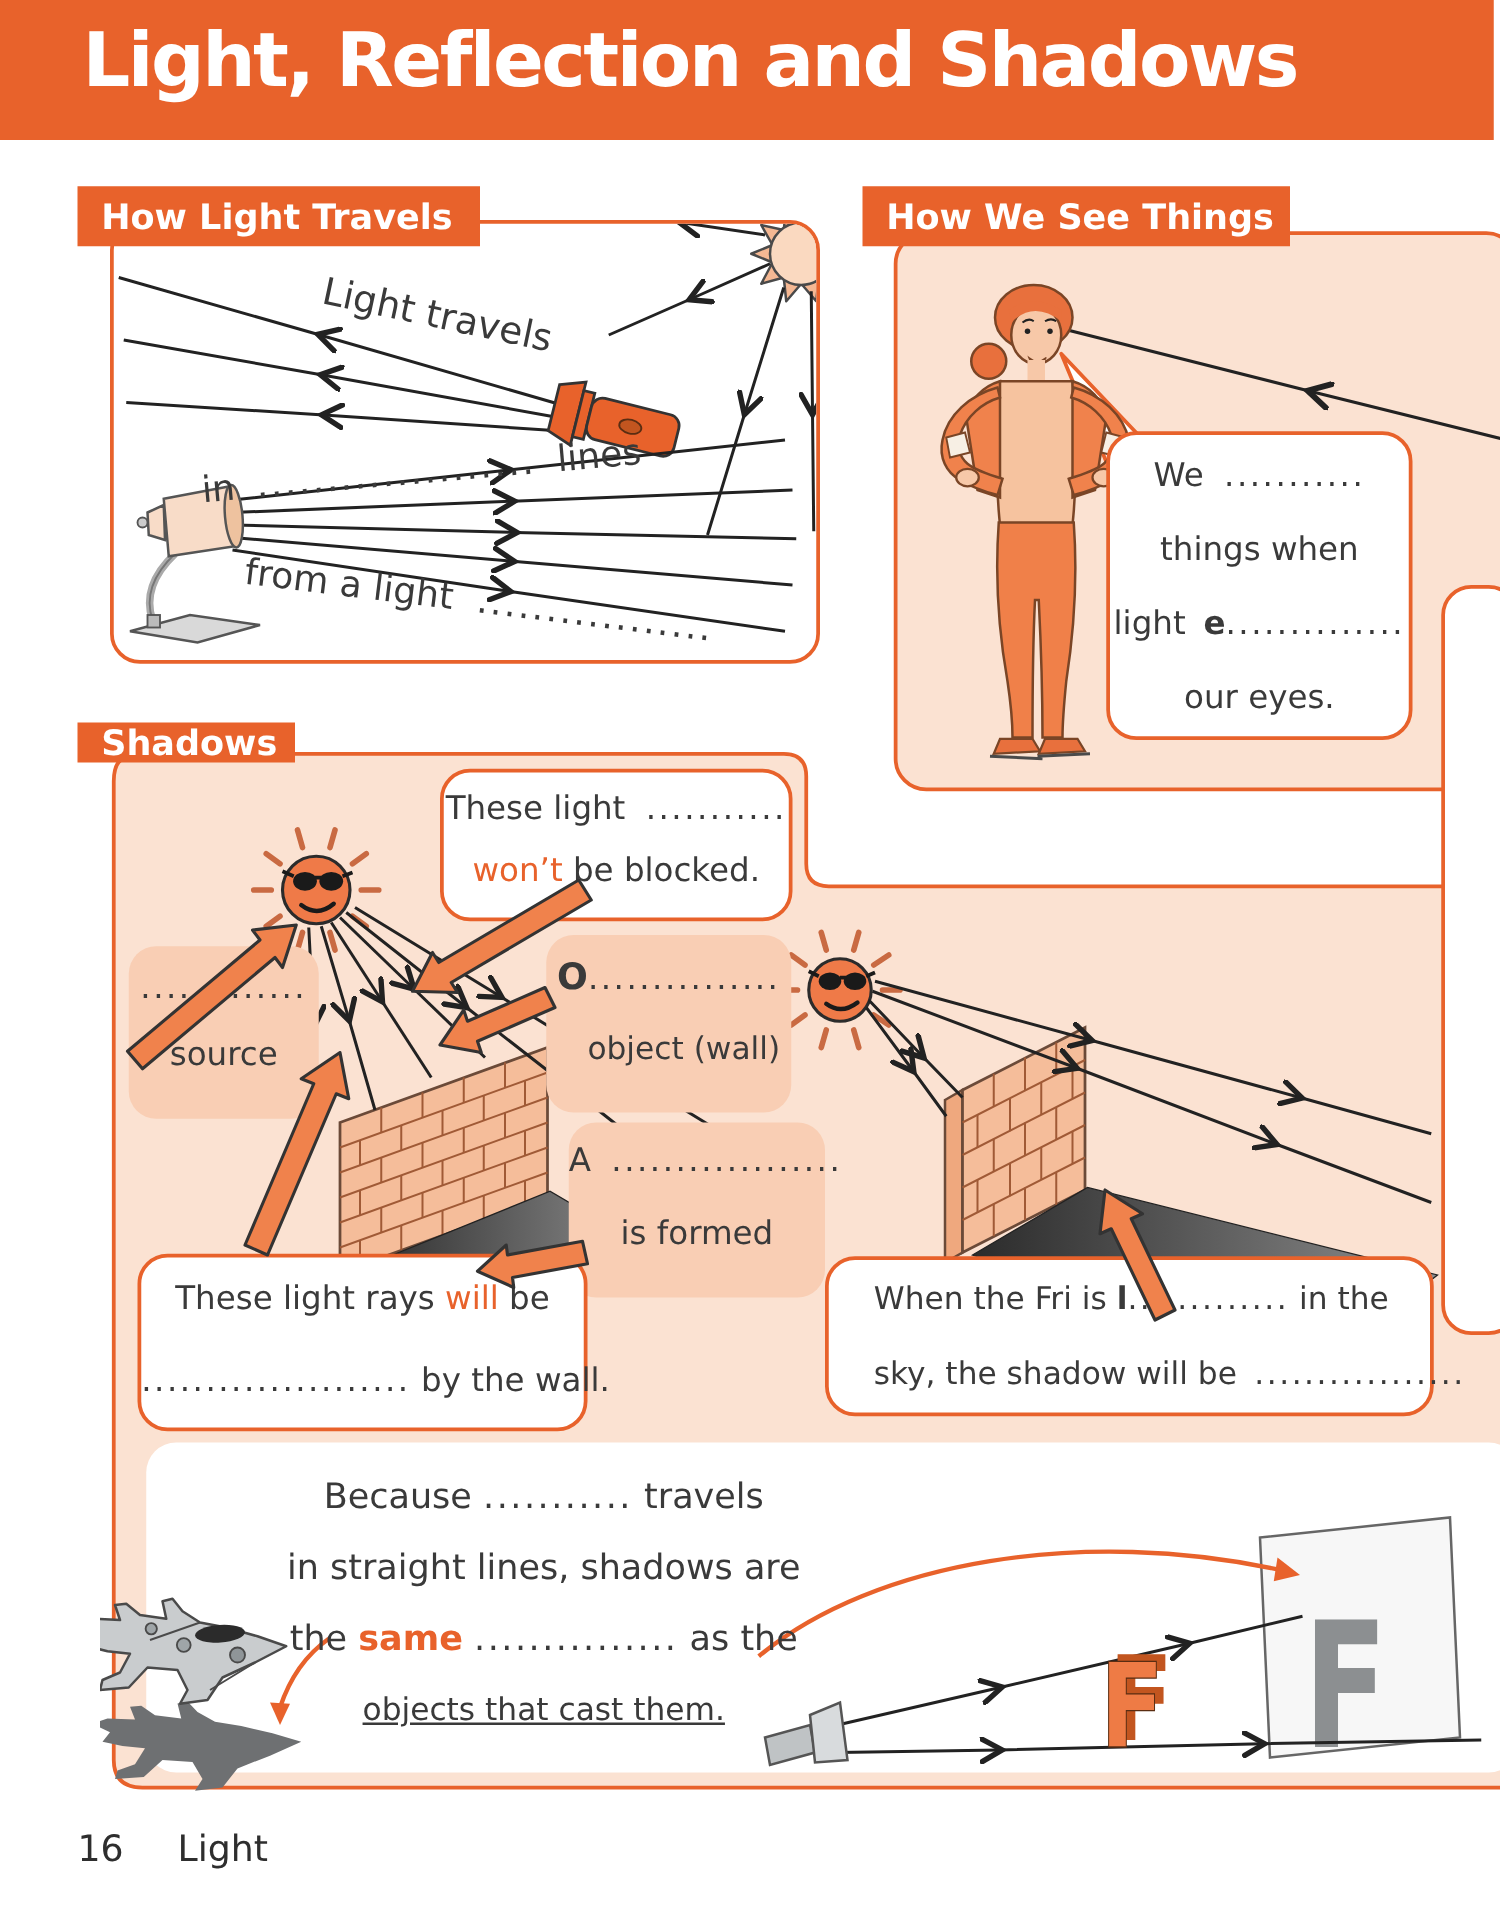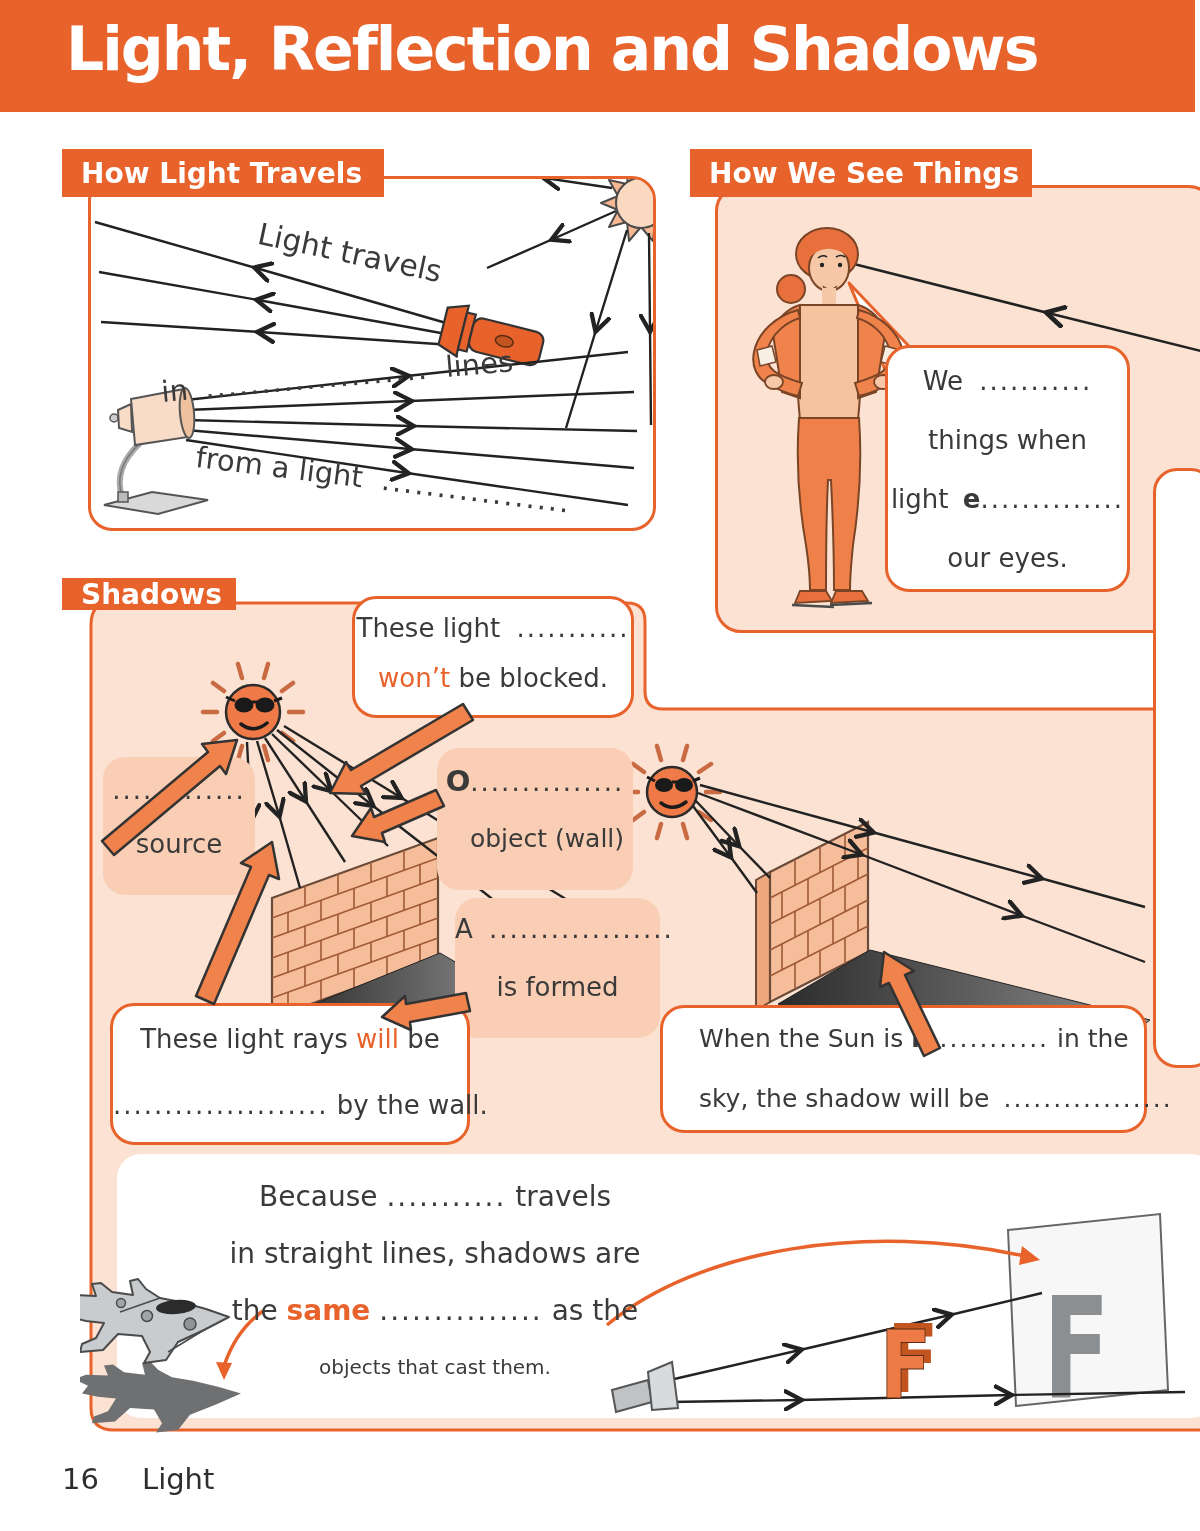--- a/index.html
+++ b/index.html
@@ -262,21 +262,21 @@
         <path d="M607 1325 C700 1248 868 1222 1024 1256" stroke="#E8622B" stroke-width="3.5" fill="none"></path>
         <polygon points="1040,1260 1019,1265 1022,1246" fill="#E8622B"></polygon>
       </g>
     </g>
   </svg>
 
   <div class="abs panel" style="left:1153px; top:468px; width:62px; height:600px; border-radius:24px; z-index:18;"></div>
 
   <div class="abs chip" style="left:62px; top:578px; width:174px; height:32px; z-index:30;">Shadows</div>
 
-  <div class="abs bubble" style="left:352px; top:596px; width:282px; height:122px;">
+  <div class="abs bubble" style="left:352px; top:615px; width:282px; height:122px;">
     <div class="line txt" style="top:14px;">
       <span>These light</span>
       <span class="dots" style="margin-left:8px;">...........</span>
     </div>
     <div class="line txt" style="top:64px;">
       <span class="hl">won’t</span>
       <span>be blocked.</span>
     </div>
   </div>
 
@@ -307,21 +307,21 @@
       <span>be</span>
     </div>
     <div class="line txt" style="top:84px;">
       <span class="dots">.....................</span>
       <span>by the wall.</span>
     </div>
   </div>
 
   <div class="abs bubble" style="left:660px; top:1005px; width:487px; height:128px;">
     <div class="abs txt" style="left:36px; top:16px; font-size:25px;">
-      <span>When the Sun is</span>
+      <span>When the Fri is</span>
       <span class="bld">l</span><span class="dots">.............</span>
       <span>in the</span>
     </div>
     <div class="abs txt" style="left:36px; top:76px; font-size:25px;">
       <span>sky, the shadow will be</span>
       <span class="dots" style="margin-left:6px;">................</span><span>.</span>
     </div>
   </div>
 
   <div class="abs" style="left:150px; top:1168px; width:570px; z-index:22;">
@@ -330,21 +330,21 @@
       <span class="dots">...........</span>
       <span>travels</span>
     </div>
     <div class="ctr txt" style="font-size:28px; line-height:57px;">in straight lines, shadows are</div>
     <div class="ctr txt" style="font-size:28px; line-height:57px;">
       <span>the</span>
       <span class="hl bld">same</span>
       <span class="dots">...............</span>
       <span>as the</span>
     </div>
-    <div class="ctr txt" style="font-size:20px; line-height:57px;">objects that cast them.</div>
+    <div class="ctr txt" style="font-size:25px; line-height:57px;text-decoration:underline;">objects that cast them.</div>
   </div>
 
   <svg class="abs" style="left:80px; top:592px; z-index:26; pointer-events:none;" width="1126" height="868" viewBox="80 592 1126 868">
     <g fill="#F0824C" stroke="#333" stroke-width="2.5" stroke-linejoin="round">
       <path d="M114 855 L220 766 L226 774 L237 740 L202 744 L208 752 L102 841 Z"></path>
       <path d="M463 704 L351 770 L346 762 L330 793 L366 794 L361 786 L473 720 Z"></path>
       <path d="M436 790 L374 817 L371 808 L352 836 L385 842 L382 833 L444 806 Z"></path>
       <path d="M466 993 L406 1004 L405 996 L382 1017 L411 1030 L410 1022 L470 1011 Z"></path>
       <path d="M214 1004 L269 875 L279 879 L272 842 L241 863 L251 867 L196 996 Z"></path>
       <path d="M940 1048 L905 975 L914 971 L884 952 L880 987 L889 983 L924 1056 Z"></path>

